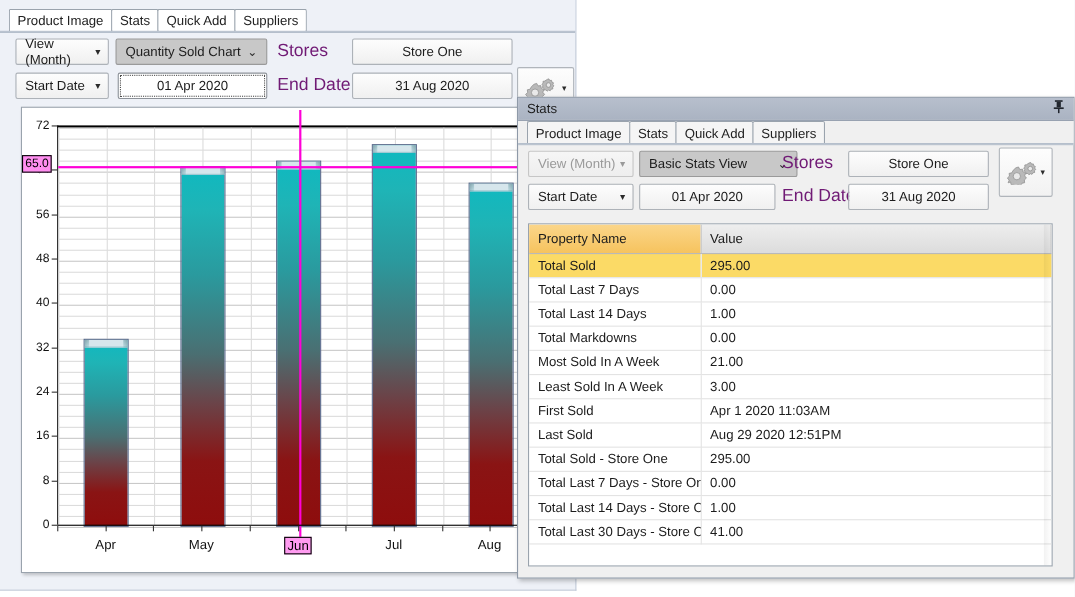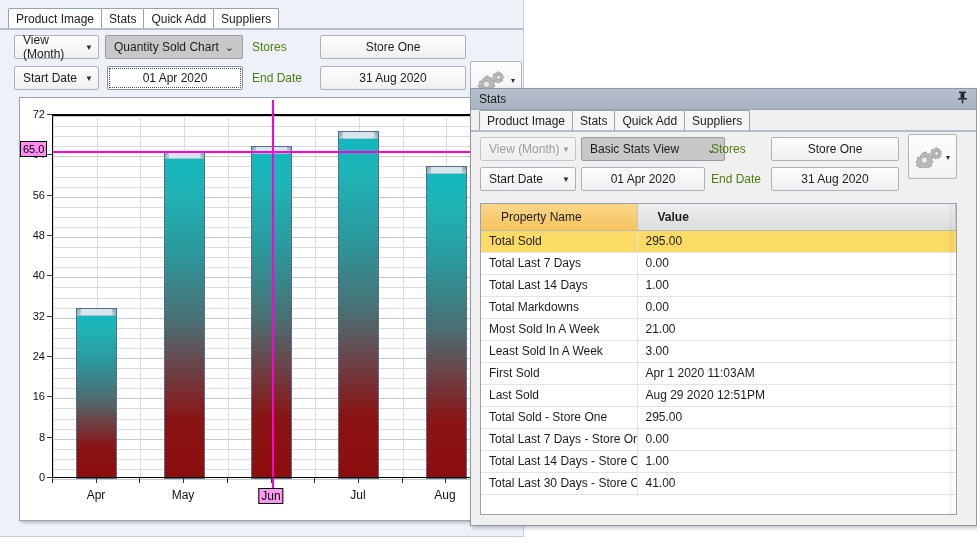--- a/index.html
+++ b/index.html
@@ -67,21 +67,21 @@
   }
   .ctl.combo .chev {
     position: absolute; right: 8px; top: 50%; transform: translateY(-50%);
     font-size: 11px; color: #2f2f2f; font-family: "DejaVu Sans", sans-serif;
   }
   .ctl.focused {
     background: #ffffff;
     border: 1px solid #8d9299;
     outline: 1px dotted #4d4d4d; outline-offset: -3px;
   }
-  .plainlabel { position: absolute; font-size: 12px; color: #4d7c0f; line-height: 24px; }
+  .plainlabel { position: absolute; font-size: 16px; color: #701a75; line-height: 24px; }
 
   .gearbtn {
     position: absolute;
     background: linear-gradient(#fdfdfd,#f2f2f2);
     border: 1px solid #b0b5bb;
     border-radius: 2px;
     cursor: default;
   }
   .gearbtn .gi { position:absolute; left:6px; top:8px; }
   .gearbtn .gcaret { position:absolute; right:6px; top:50%; transform:translateY(-50%); font-size:8px; color:#2b2b2b; }
@@ -173,25 +173,25 @@
   .ctl.disabled .caret { color:#9a9a9a; }
 
   
   #stats-grid {
     position: absolute; left: 9px; top: 114px; width: 477px; height: 312px;
     background: #ffffff; border: 1px solid #9aa3ad; overflow: hidden;
   }
   #stats-grid table { border-collapse: collapse; width: 100%; table-layout: fixed; }
   #stats-grid th {
     height: 26px; text-align: left; font-weight: normal; font-size: 12px;
-    padding: 0 0 0 20px; color: #1c1c1c;
+    padding: 0 0 0 8px; color: #1c1c1c;
     border-right: 1px solid #c7c7c7; border-bottom: 1px solid #b9b9b9;
   }
   #stats-grid th.c0 { background: linear-gradient(#fbd68a,#f6c35e); width: 156px; }
-  #stats-grid th.c1 { background: linear-gradient(#eeeeee,#dcdcdc); font-weight: bold; }
+  #stats-grid th.c1 { background: linear-gradient(#eeeeee,#dcdcdc); }
   #stats-grid td {
     height: 22px; font-size: 12px; padding: 0 0 0 8px; color: #1c1c1c;
     border-bottom: 1px solid #e3e3e3; white-space: nowrap; overflow: hidden;
   }
   #stats-grid td.c0 { width: 156px; border-right: 1px solid #e3e3e3; }
   #stats-grid tr.selected td { background: #fbda66; }
   #stats-grid .scroll-shadow {
     position:absolute; right:0; top:0; width:7px; height:100%;
     background: linear-gradient(to right, rgba(0,0,0,.05), rgba(0,0,0,0));
   }

